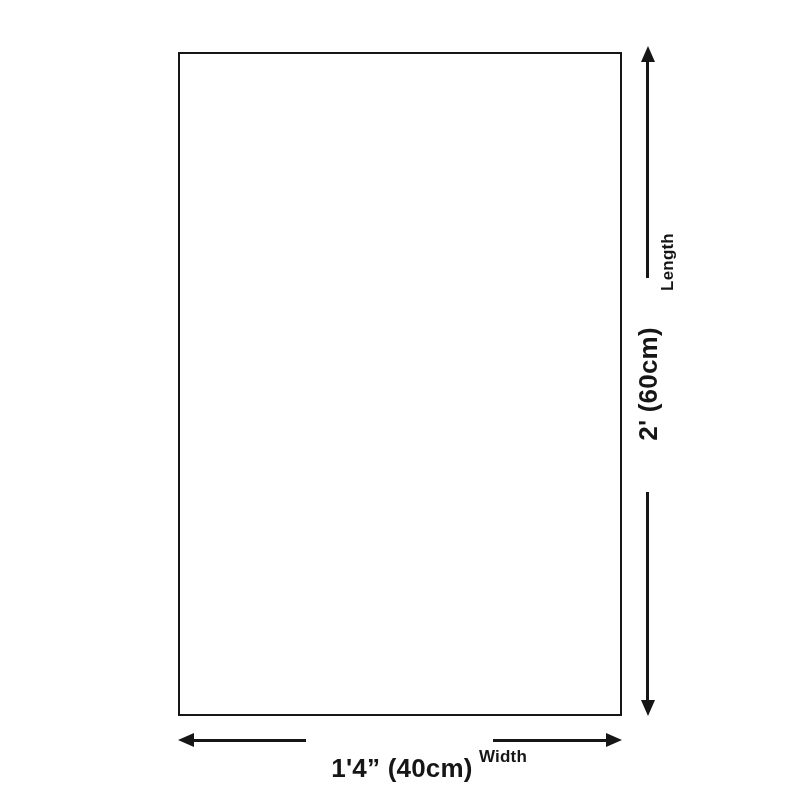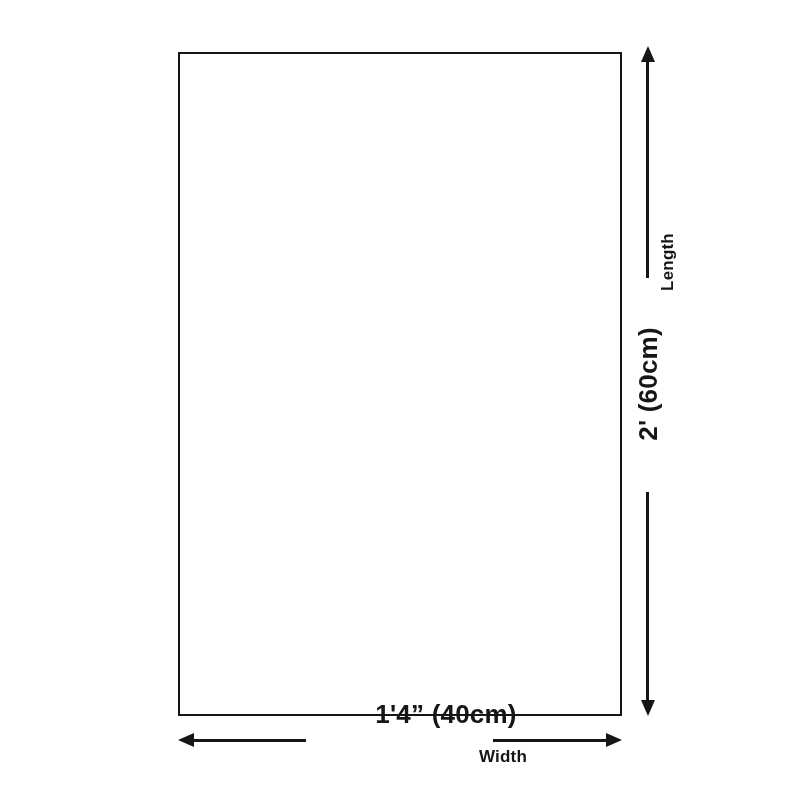--- a/index.html
+++ b/index.html
@@ -74,21 +74,21 @@
   #len-seg-bottom  { left: 646px; top: 492px; height: 209px; }
   #len-arrow-down  { left: 641px; top: 700px; }
   #len-value       { left: 648px; top: 384px; }
   #len-label       { left: 668px; top: 262px; }
 
   
   #wid-arrow-left  { left: 178px; top: 733px; }
   #wid-seg-left    { left: 193px; top: 739px; width: 113px; }
   #wid-seg-right   { left: 493px; top: 739px; width: 114px; }
   #wid-arrow-right { left: 606px; top: 733px; }
-  #wid-value       { left: 402px; top: 714px; margin-left: 44px; }
+  #wid-value       { left: 402px; top: 768px; }
   #wid-label       { left: 503px; top: 757px; }
 </style>
 </head>
 <body>
 
 <div class="canvas">
 
   <div class="product-rect"></div>
 
   <div id="len-arrow-up" class="arrow up"></div>

